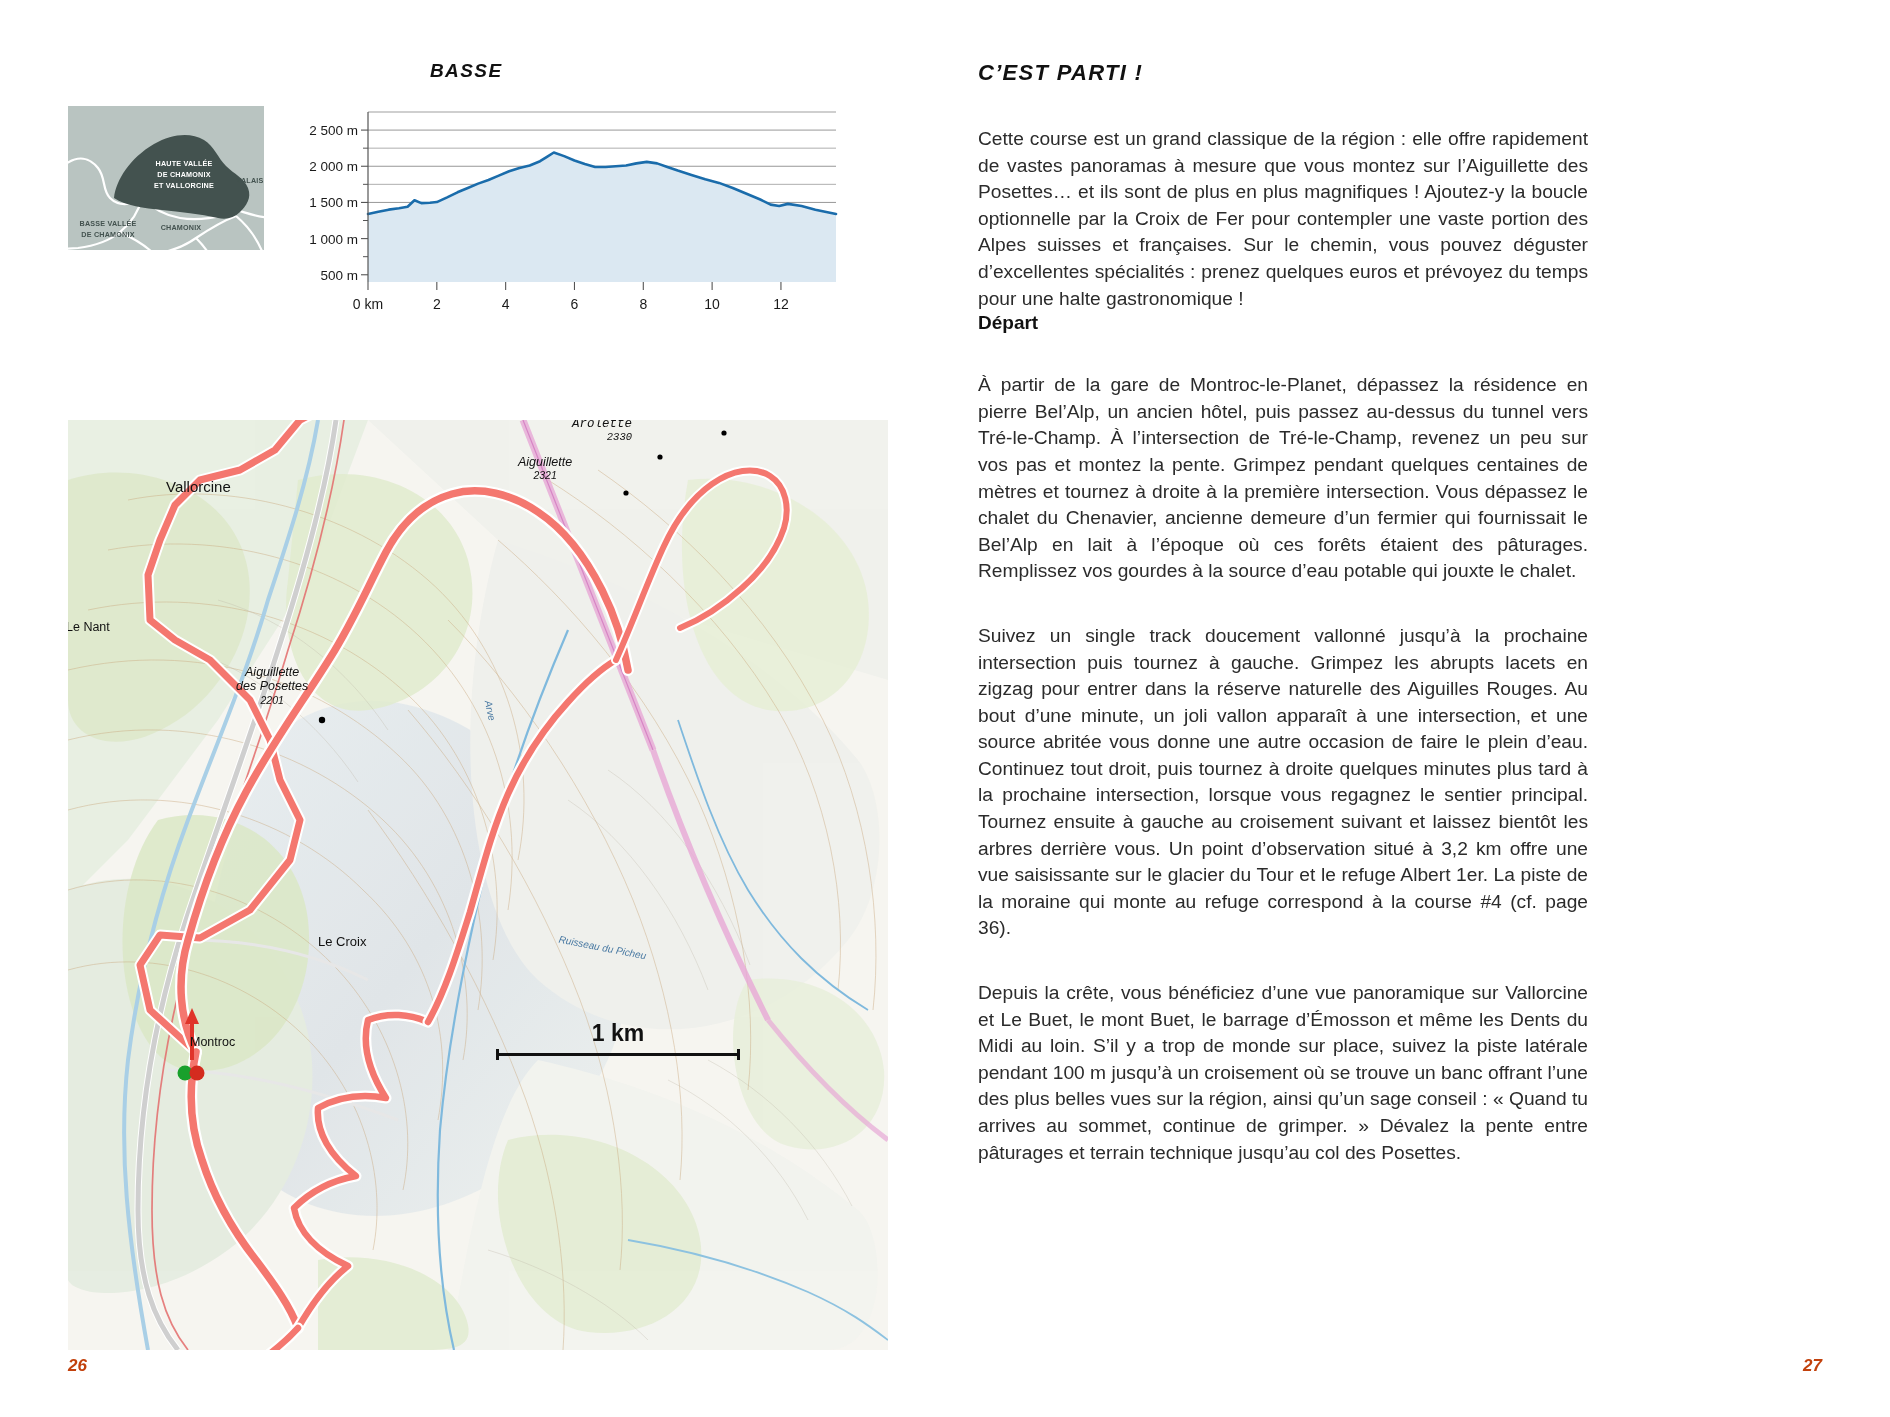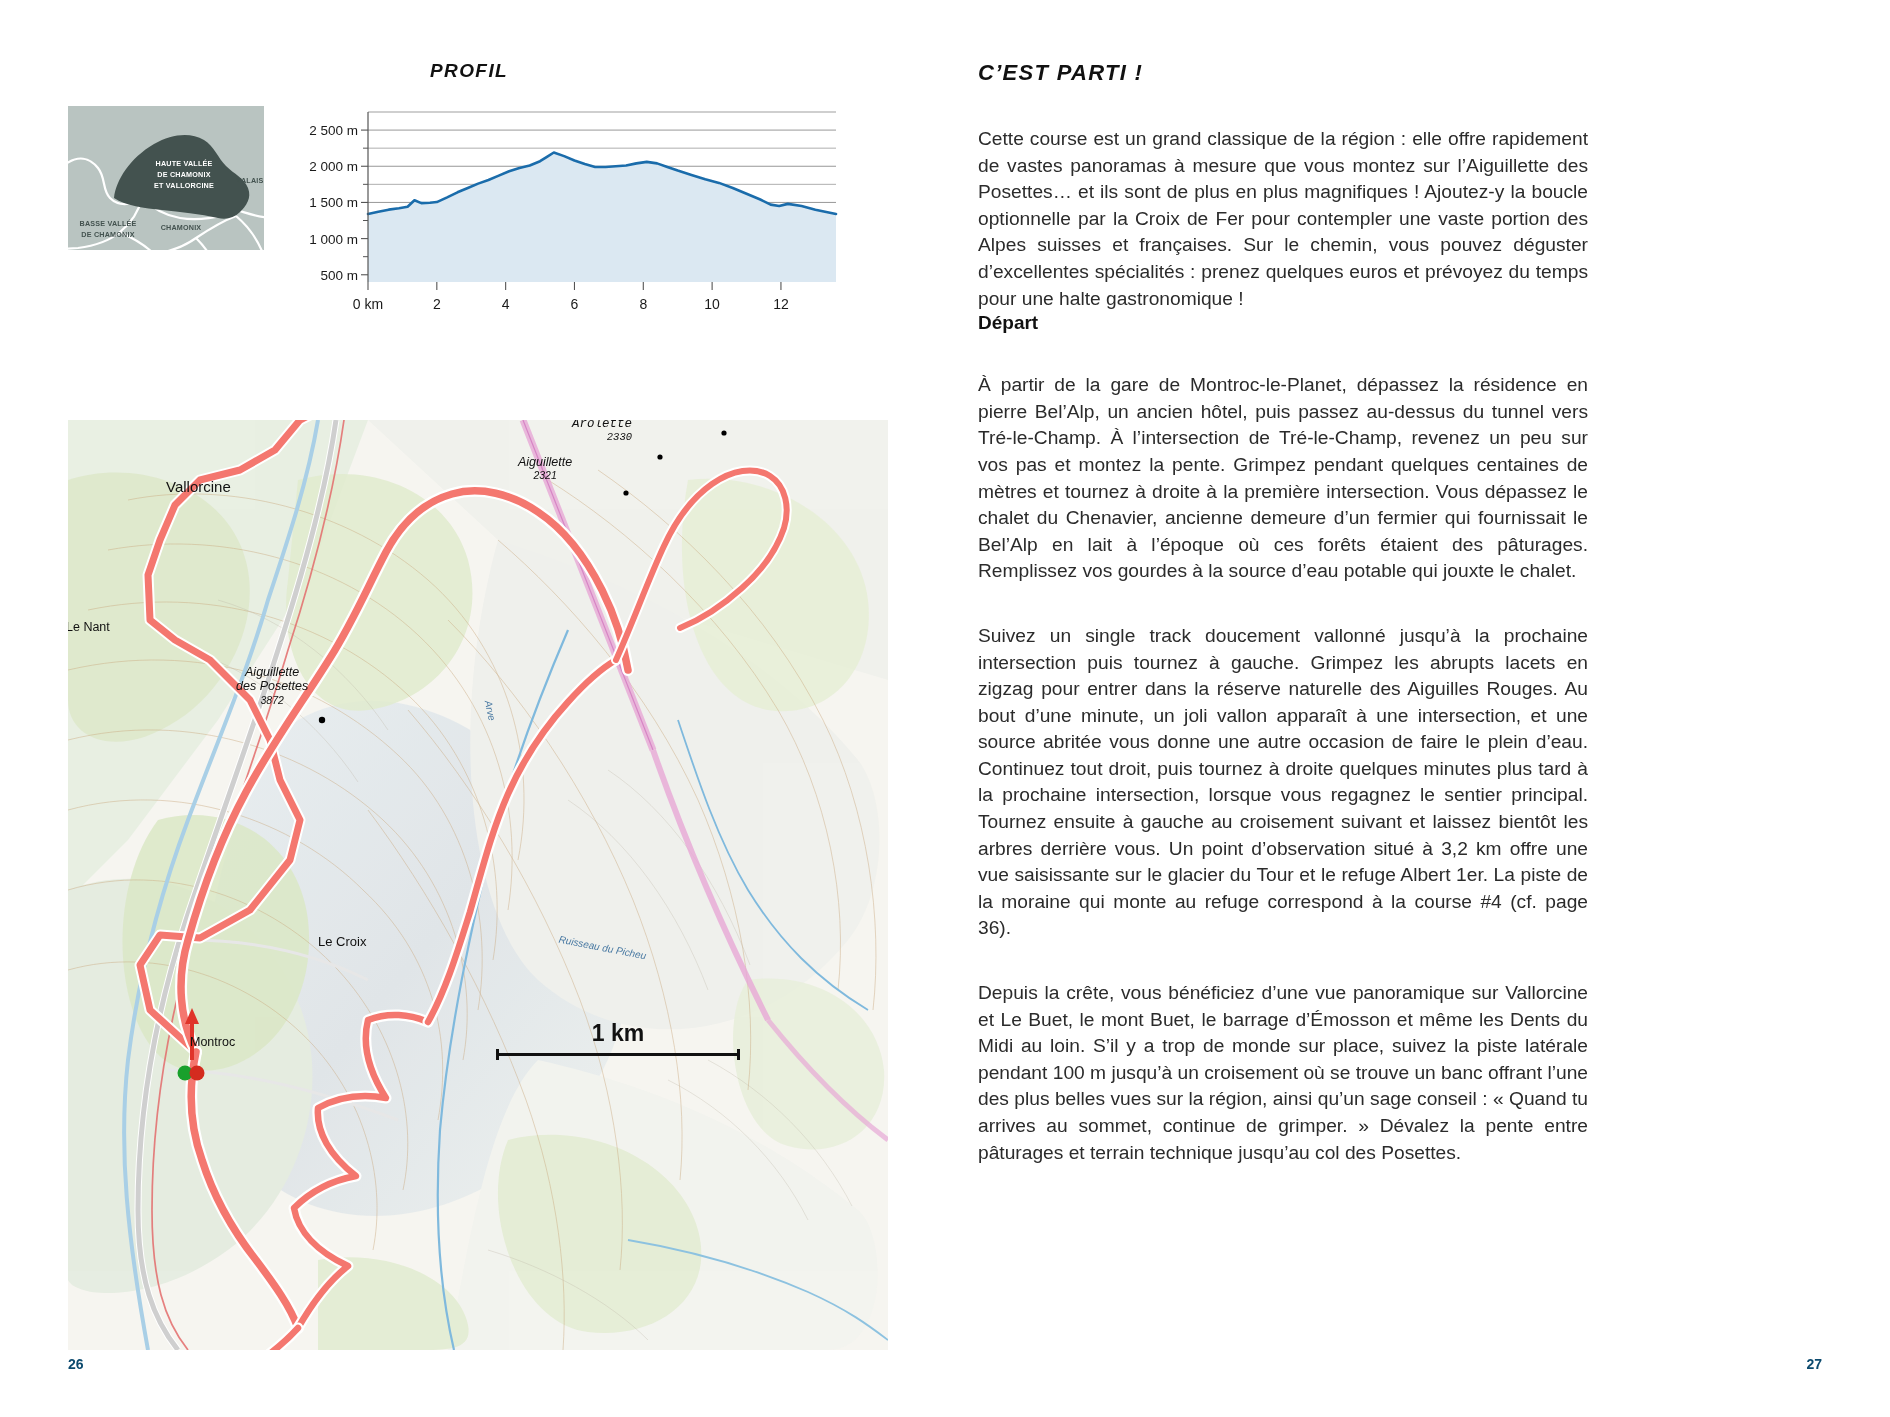--- a/index.html
+++ b/index.html
@@ -87,22 +87,23 @@
     font-family: "Liberation Sans", sans-serif;
     fill: #000000;
     font-size: 13px;
   }
   .map-label-peak { font-style: italic; font-size: 12px; }
 
   .folio {
     position: absolute;
     font-family: "Liberation Sans", sans-serif;
     font-weight: bold;
-    font-size: 14px;
-    color: #0c4a6e;
+    font-style: italic;
+    font-size: 17px;
+    color: #c2410c;
   }
   .folio-left { left: 68px; top: 1356px; }
   .folio-right { right: 68px; top: 1356px; }
 
   
   .right-page {
     position: absolute;
     left: 945px; top: 0;
     width: 945px; height: 1417px;
   }
@@ -178,21 +179,21 @@
         <text class="loc-label loc-label-dark" x="113" y="124">CHAMONIX</text>
         <g>
           <text class="loc-label loc-label-dark" x="46" y="158">LES</text>
           <text class="loc-label loc-label-dark" x="46" y="169">CONTAMINES</text>
         </g>
         <text class="loc-label loc-label-dark" x="136" y="172">NORD DU VAL D’AOSTE</text>
       </svg>
     </div>
 
     <div class="profile-block">
-      <div class="profile-title">PROFIL</div>
+      <div class="profile-title">BASSE</div>
       <div class="chart-wrap">
         <svg class="chart-svg" id="profile-svg" width="540" height="215" viewBox="0 0 540 215" xmlns="http://www.w3.org/2000/svg">
           <g id="chart-grid">
               <line x1="68" y1="8" x2="536" y2="8" stroke="#bfbfbf" stroke-width="1.4"></line>
               <line x1="68" y1="134.59574468085106" x2="536" y2="134.59574468085106" stroke="#8c8c8c" stroke-width="0.9"></line>
               <line x1="68" y1="98.42553191489361" x2="536" y2="98.42553191489361" stroke="#8c8c8c" stroke-width="0.9"></line>
               <line x1="68" y1="62.25531914893617" x2="536" y2="62.25531914893617" stroke="#8c8c8c" stroke-width="0.9"></line>
               <line x1="68" y1="26.085106382978722" x2="536" y2="26.085106382978722" stroke="#8c8c8c" stroke-width="0.9"></line>
               <line x1="68" y1="152.68085106382978" x2="536" y2="152.68085106382978" stroke="#8c8c8c" stroke-width="0.7"></line>
               <line x1="68" y1="116.51063829787233" x2="536" y2="116.51063829787233" stroke="#8c8c8c" stroke-width="0.7"></line>
@@ -463,21 +464,21 @@
           <div>Arolette</div>
           <div style="font-size:10.5px;">2330</div>
         </div>
         <div style="position:absolute;left:450px;top:35px;font-family:'Liberation Sans',sans-serif;font-style:italic;font-size:12.5px;color:#111;text-align:center;">
           <div>Aiguillette</div>
           <div style="font-size:10.5px;">2321</div>
         </div>
         <div style="position:absolute;left:168px;top:245px;font-family:'Liberation Sans',sans-serif;font-style:italic;font-size:12.5px;color:#111;text-align:center;line-height:14px;">
           <div>Aiguillette</div>
           <div>des Posettes</div>
-          <div style="font-size:10.5px;">3872</div>
+          <div style="font-size:10.5px;">2201</div>
         </div>
 
         <div style="position:absolute;left:490px;top:522px;font-family:'Liberation Sans',sans-serif;font-style:italic;font-size:10px;color:#4a7aa3;transform:rotate(11deg);">
           <span>Ruisseau du Picheu</span>
         </div>
         <div style="position:absolute;left:412px;top:285px;font-family:'Liberation Sans',sans-serif;font-style:italic;font-size:10px;color:#4a7aa3;transform:rotate(78deg);">
           <span>Arve</span>
         </div>
 
         <div style="position:absolute;left:420px;top:600px;width:260px;">

